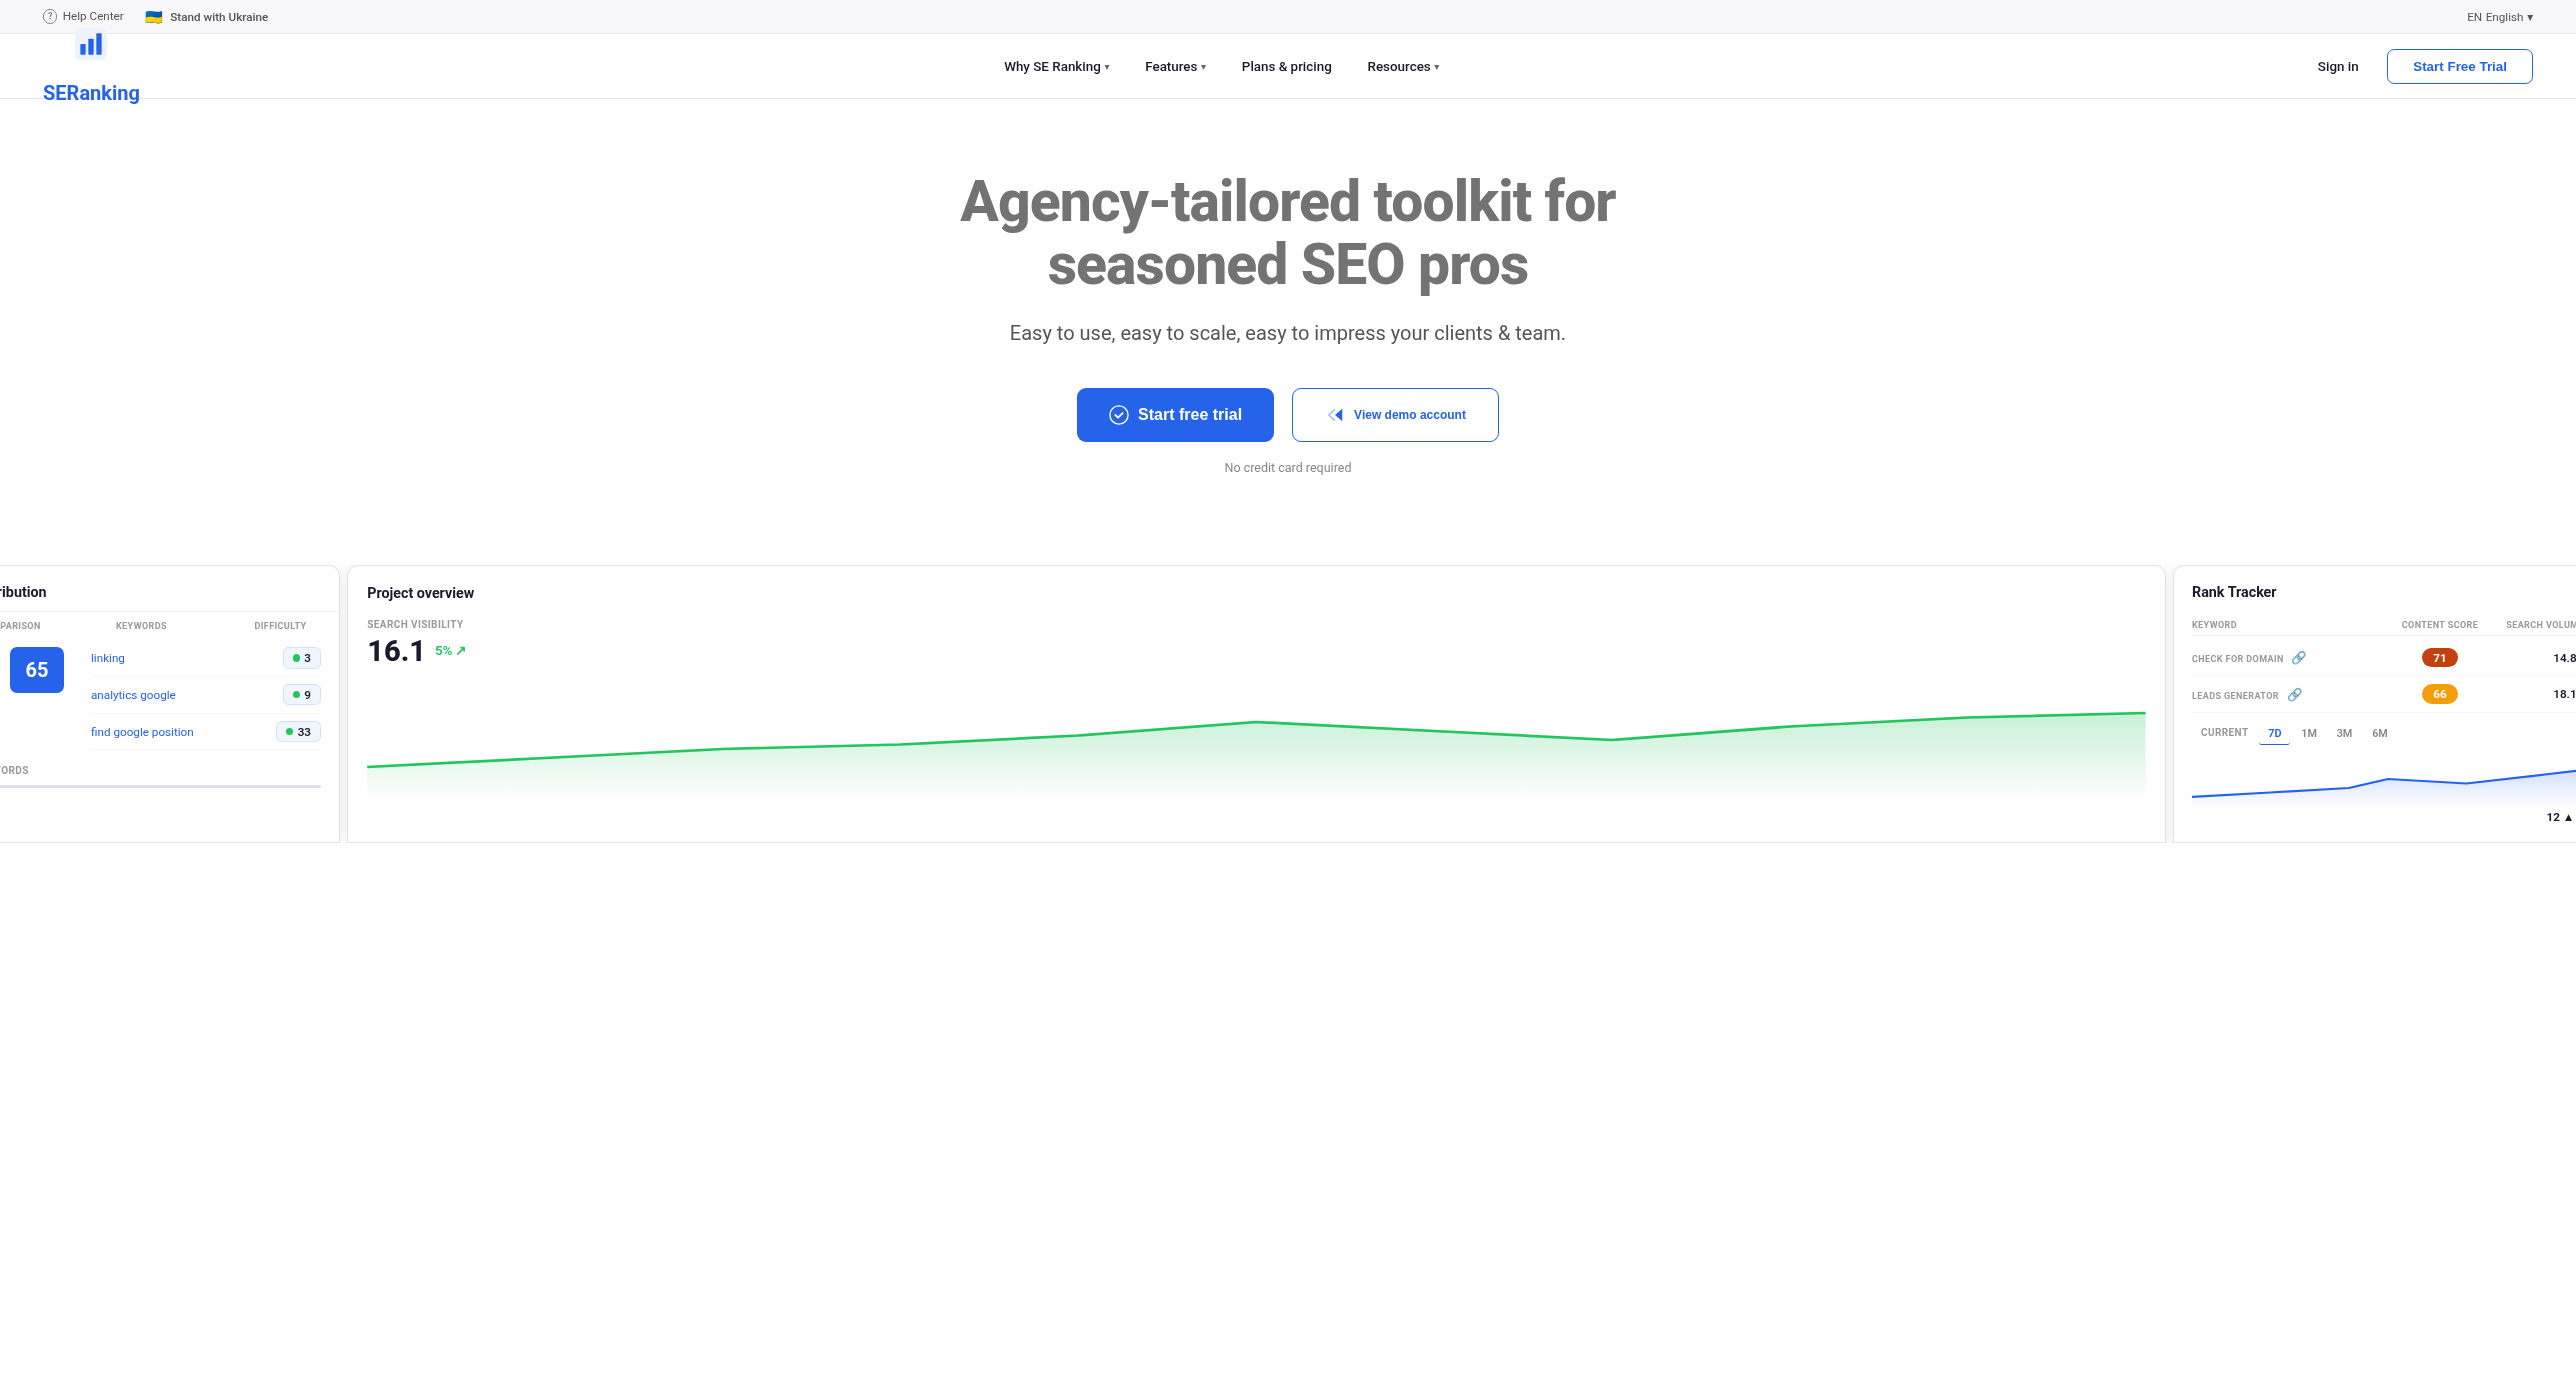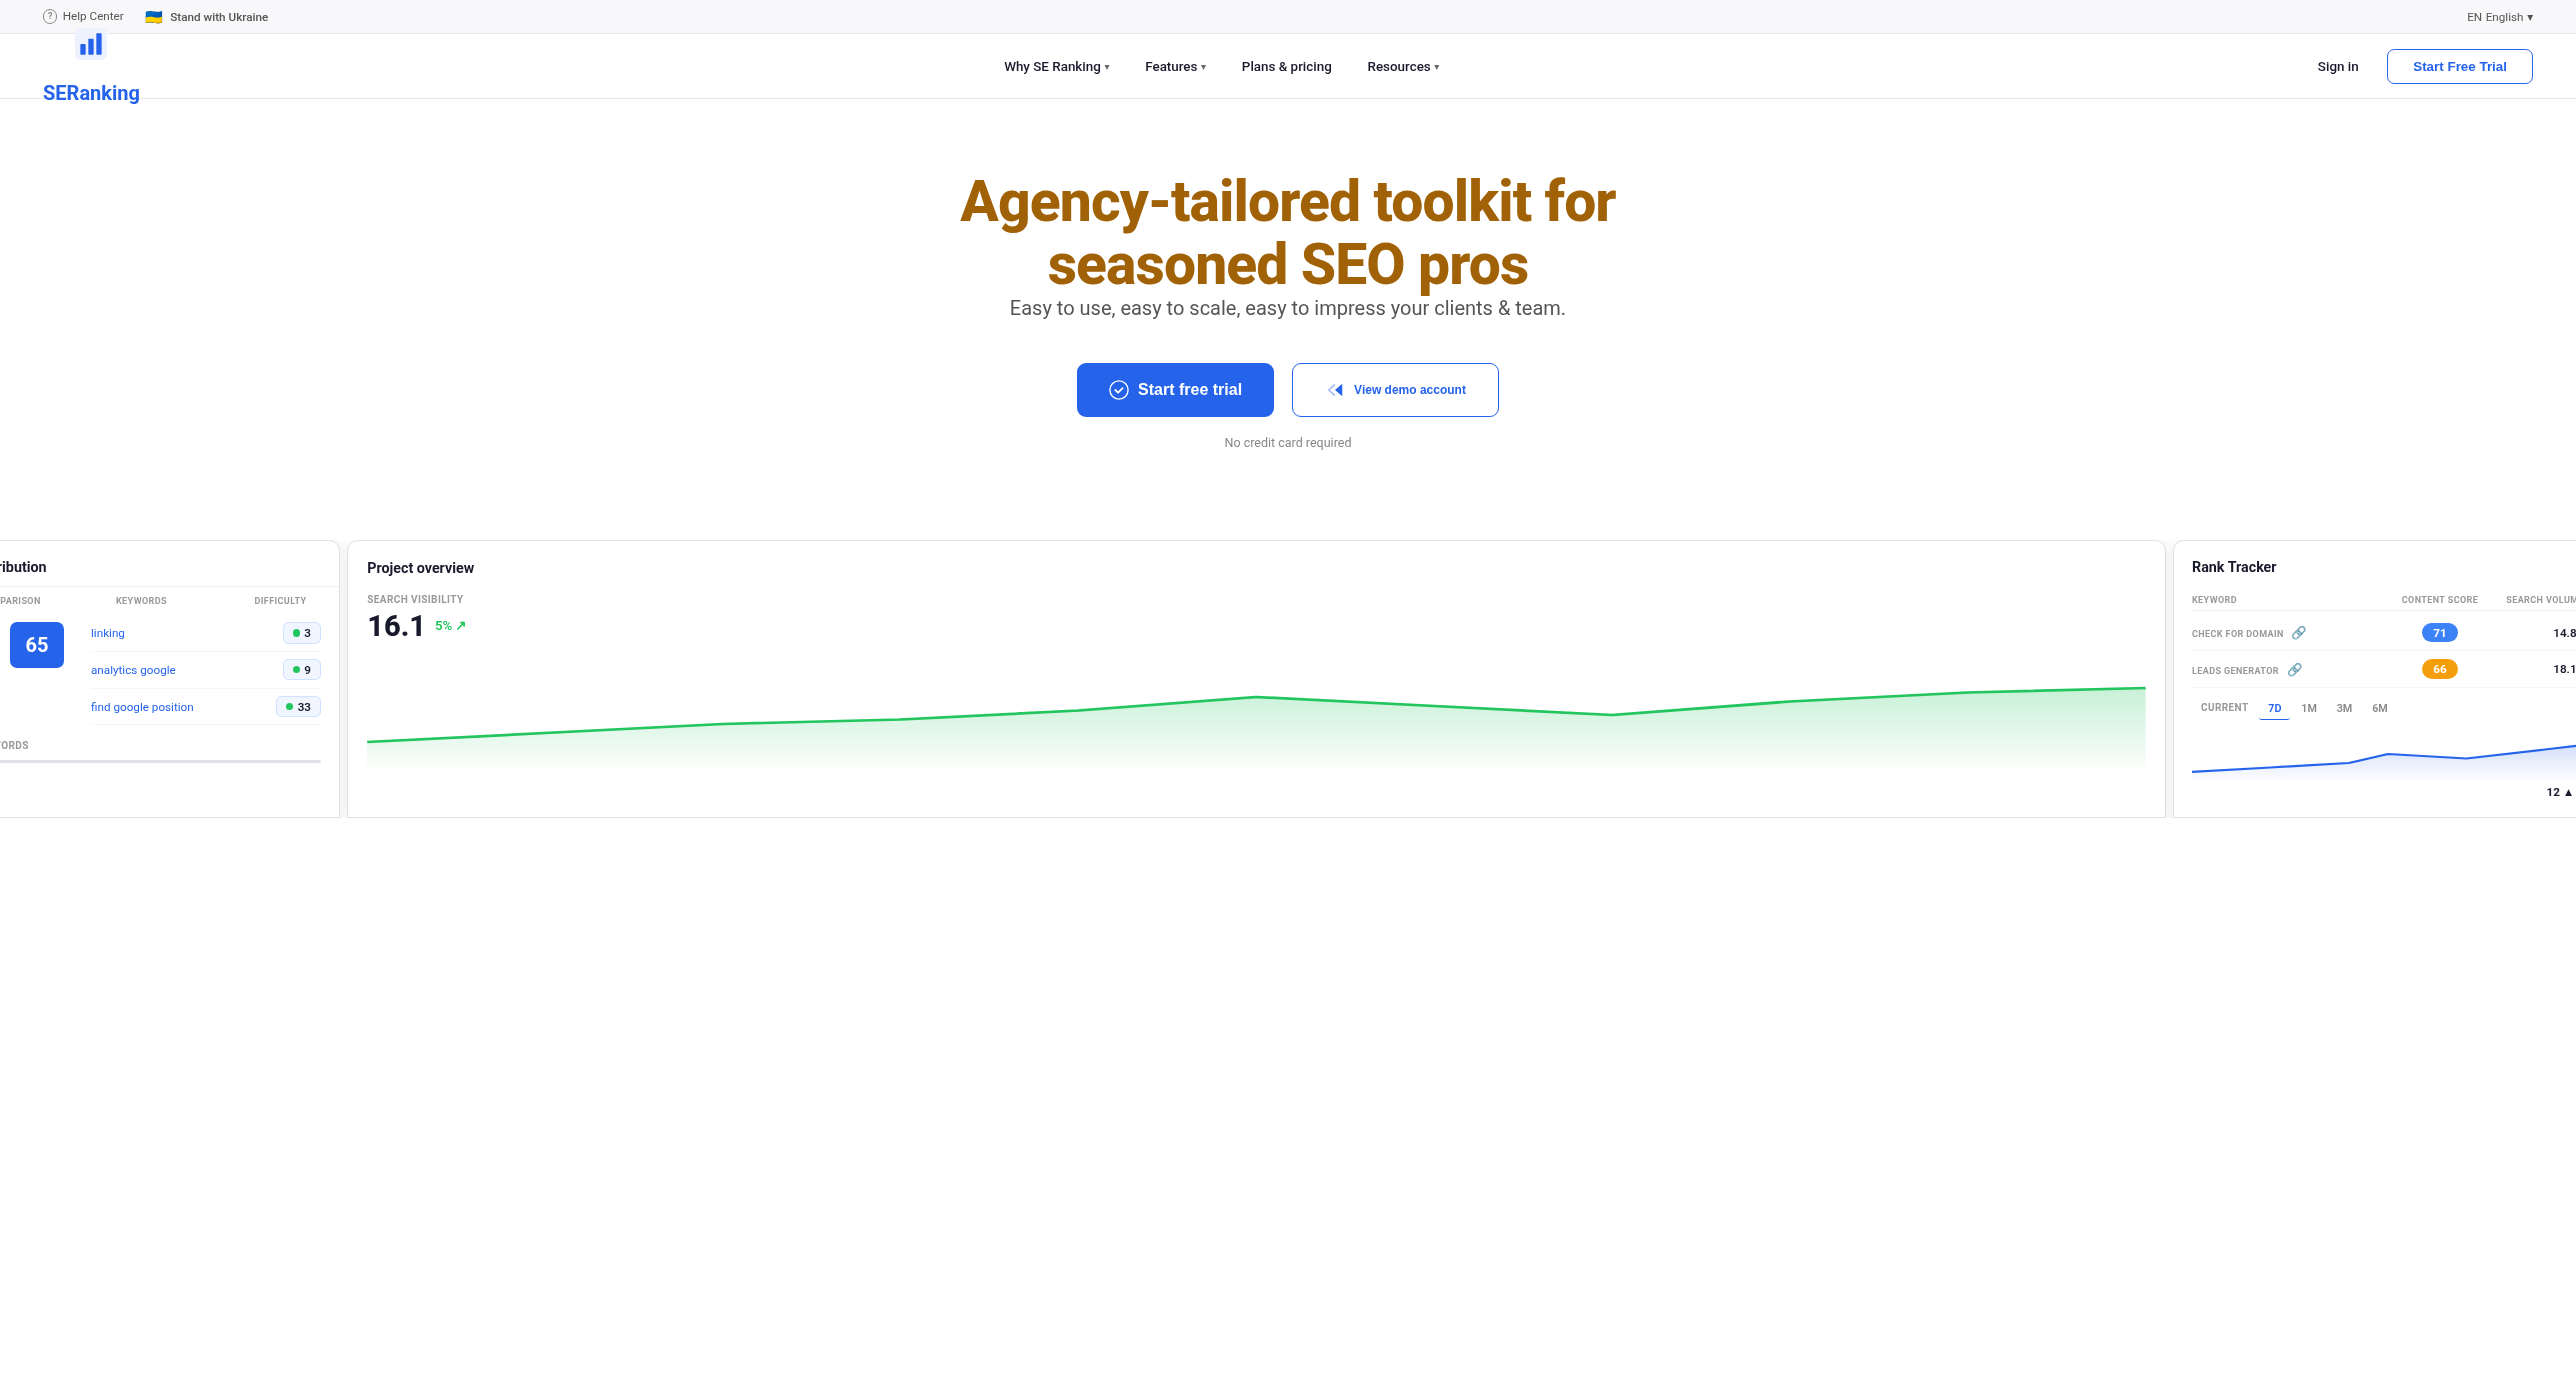--- a/index.html
+++ b/index.html
@@ -77,21 +77,22 @@
     .hero {
       text-align: center;
       padding: 72px 21.5px 54px;
       max-width: 896px;
       margin: 0 auto;
     }
     .hero-title {
       font-size: 57px;
       font-weight: 800;
       line-height: 1.1;
-      color: #a16207;
+      color: #737373;
+      margin-bottom: 25px;
       letter-spacing: -0.9px;
     }
     .hero-subtitle {
       font-size: 20px;
       color: #555;
       margin-bottom: 43px;
       font-weight: 400;
     }
     .hero-buttons {
       display: flex;
@@ -306,21 +307,21 @@
       text-align: center;
     }
     .score-pill {
       display: inline-block;
       padding: 2.7px 10.8px;
       border-radius: 18px;
       font-size: 11.7px;
       font-weight: 700;
       color: #fff;
     }
-    .score-green { background: #3b82f6; }
+    .score-green { background: #c2410c; }
     .score-yellow { background: #f59e0b; }
     .rank-vol { flex: 0 0 90px; text-align: right; font-size: 11.7px; color: #1a1a2e; font-weight: 600; }
     .rank-time-tabs {
       display: flex;
       gap: 1.8px;
       margin-top: 10.8px;
       margin-bottom: 7.2px;
     }
     .time-tab {
       padding: 3.6px 9px;

